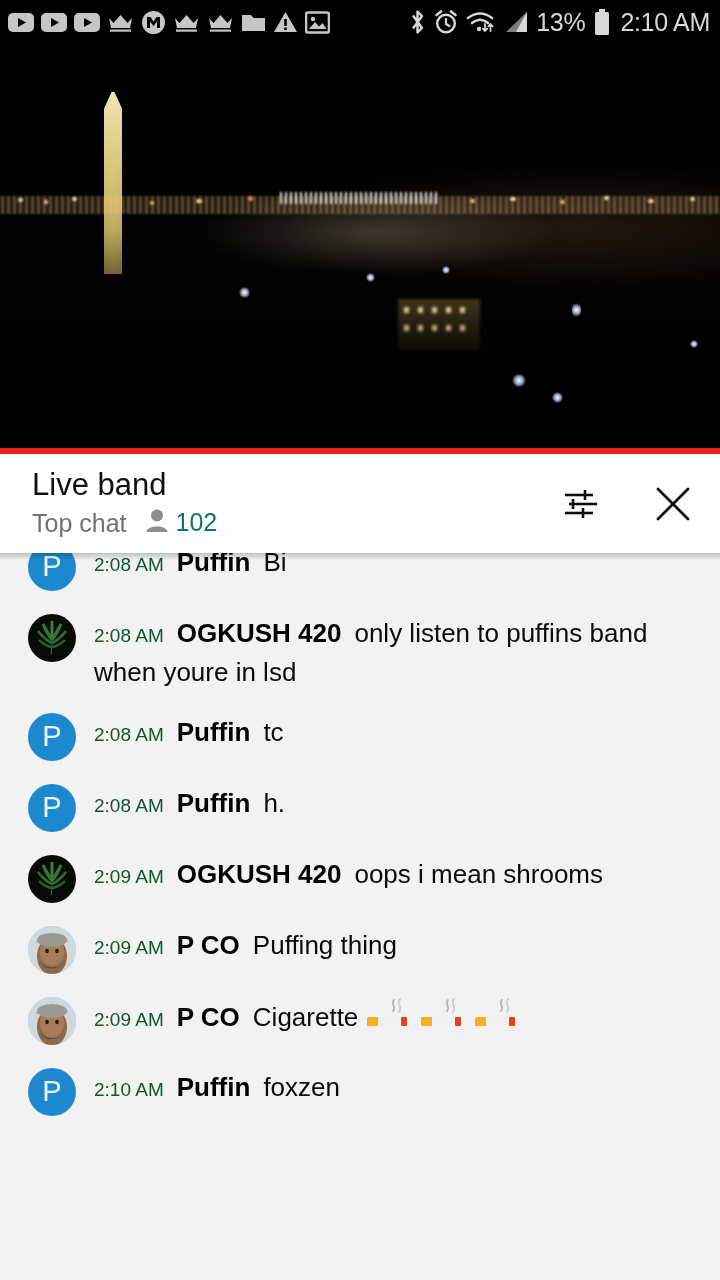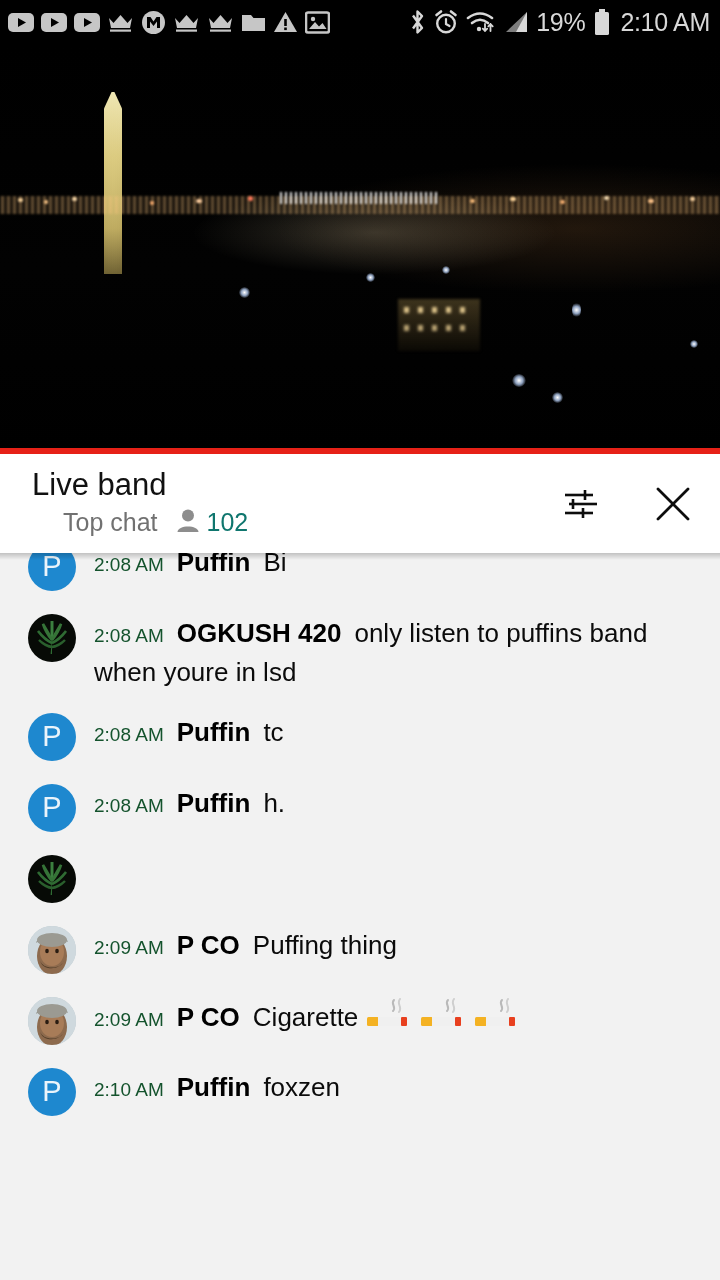--- a/index.html
+++ b/index.html
@@ -109,21 +109,21 @@
   
   .chat-header {
     flex: 0 0 99px; height: 99px;
     background: #ffffff;
     display: flex; align-items: center;
     padding: 0 24px 0 32px;
     position: relative; z-index: 5;
   }
   .ch-titles { display: flex; flex-direction: column; gap: 6px; }
   .ch-title { font-size: 31px; color: #111111; line-height: 1.05; }
-  .ch-subrow { display: flex; align-items: center; gap: 18px; margin-left: 31px; }
+  .ch-subrow { display: flex; align-items: flex-end; gap: 18px; }
   .ch-sub { font-size: 25px; color: #717171; }
   .ch-viewers { display: flex; align-items: center; gap: 7px; }
   .ch-count { font-size: 25px; color: #0f766e; }
   .ch-actions { margin-left: auto; display: flex; align-items: center; gap: 46px; }
   .hdr-btn { width: 46px; height: 46px; display:flex; align-items:center; justify-content:center; }
 
   
   .chat-list {
     flex: 1 1 auto;
     background: #f2f2f2;
@@ -284,21 +284,21 @@
           <path d="M19 14 L19 21 M19 21 L16.8 18.6 M19 21 L21.2 18.6" stroke="#d8d8d8" stroke-width="1.8" fill="none" stroke-linecap="round"></path>
           <path d="M24.5 21 L24.5 14 M24.5 14 L22.3 16.4 M24.5 14 L26.7 16.4" stroke="#d8d8d8" stroke-width="1.8" fill="none" stroke-linecap="round"></path>
         </svg>
       </span>
       <span class="sb-icon">
         <svg width="26" height="22" viewBox="0 0 26 22">
             <path d="M24 1 L24 21 L3 21 Z" fill="#7d7d7d"></path>
             <path d="M24 1 L24 21 L13 21 Z" fill="#d8d8d8"></path>
           </svg>
       </span>
-      <span class="sb-text pct">19%</span>
+      <span class="sb-text pct">13%</span>
       <span class="sb-icon">
         <svg width="16" height="27" viewBox="0 0 16 27">
             <rect x="5" y="0" width="6" height="3" fill="#d8d8d8"></rect>
             <rect x="1" y="3" width="14" height="23" rx="1.6" fill="#d8d8d8"></rect>
           </svg>
       </span>
       <span class="sb-text clock">2:10 AM</span>
     </div>
   </div>
 
@@ -417,20 +417,21 @@
               <path d="M24 24 C24 24 24 8 24 7 C24 8 24 24 24 24 Z" stroke="#3b7f3f" stroke-width="3"></path>
               <path d="M24 26 C20 22 16 14 15 10 C18 15 22 22 24 26 Z" stroke="#357337" stroke-width="2.6"></path>
               <path d="M24 26 C28 22 32 14 33 10 C30 15 26 22 24 26 Z" stroke="#357337" stroke-width="2.6"></path>
               <path d="M24 29 C19 27 13 21 10 17 C14 22 20 27 24 29 Z" stroke="#2f6b33" stroke-width="2.6"></path>
               <path d="M24 29 C29 27 35 21 38 17 C34 22 28 27 24 29 Z" stroke="#2f6b33" stroke-width="2.6"></path>
               <path d="M24 33 C20 32 14 29 11 26 C15 30 20 33 24 33 Z" stroke="#2a5f2d" stroke-width="2.4"></path>
               <path d="M24 33 C28 32 34 29 37 26 C33 30 28 33 24 33 Z" stroke="#2a5f2d" stroke-width="2.4"></path>
             </g>
           </svg>
         </div>
+        <div class="msg-body"><span class="time">2:09 AM</span><span class="author">OGKUSH 420</span><span class="text">oops i mean shrooms</span></div>
       </div>
       <div class="msg">
         <div class="avatar photo">
           <svg width="48" height="48" viewBox="0 0 48 48">
             <rect width="48" height="48" fill="#cfd9de"></rect>
             <ellipse cx="24" cy="30" rx="15" ry="19" fill="#8d6a4d"></ellipse>
             <ellipse cx="24" cy="26" rx="12" ry="14" fill="#a87c58"></ellipse>
             <path d="M8 17 C10 8 38 8 40 16 C36 13 12 13 8 17 Z" fill="#8e8d86"></path>
             <ellipse cx="24" cy="14" rx="15" ry="7" fill="#9b9a92"></ellipse>
             <path d="M12 34 C14 44 34 44 36 34 C34 44 14 46 12 34 Z" fill="#4e3a26"></path>

